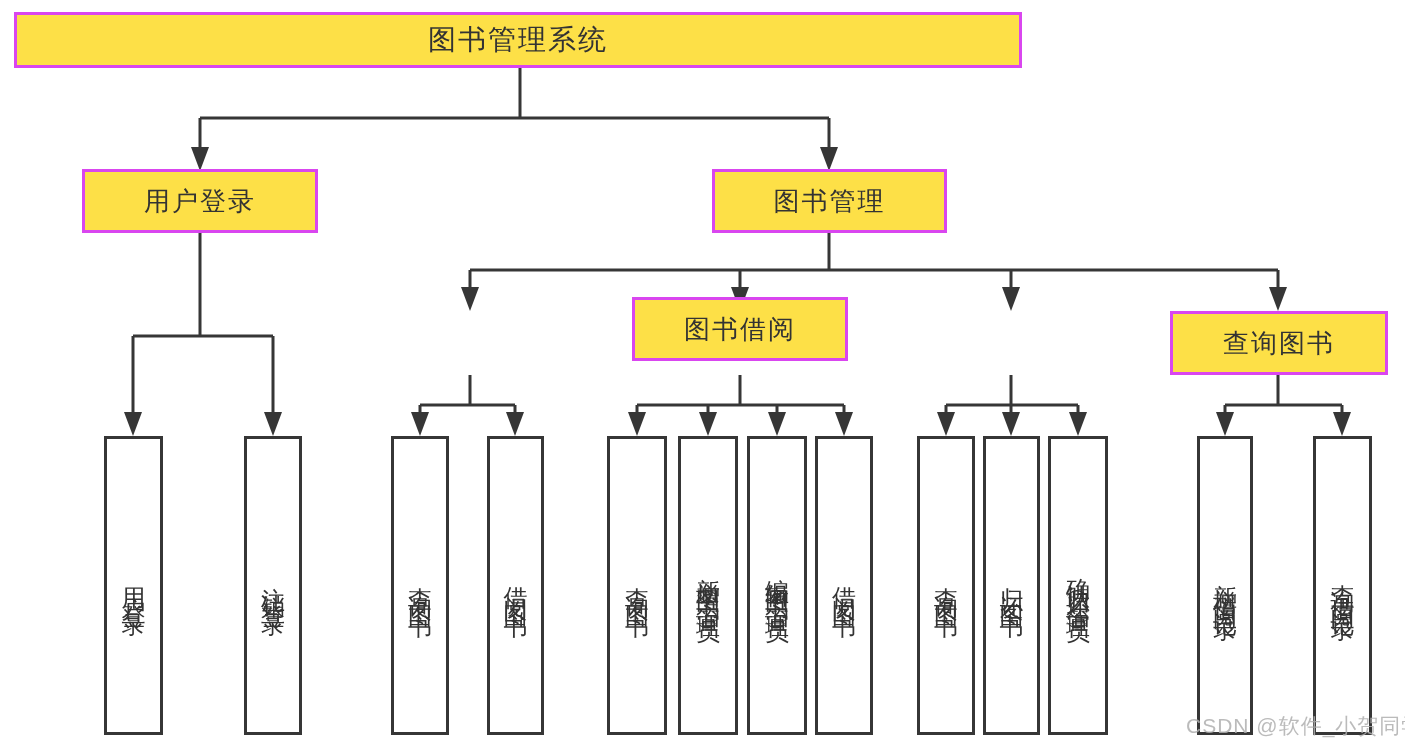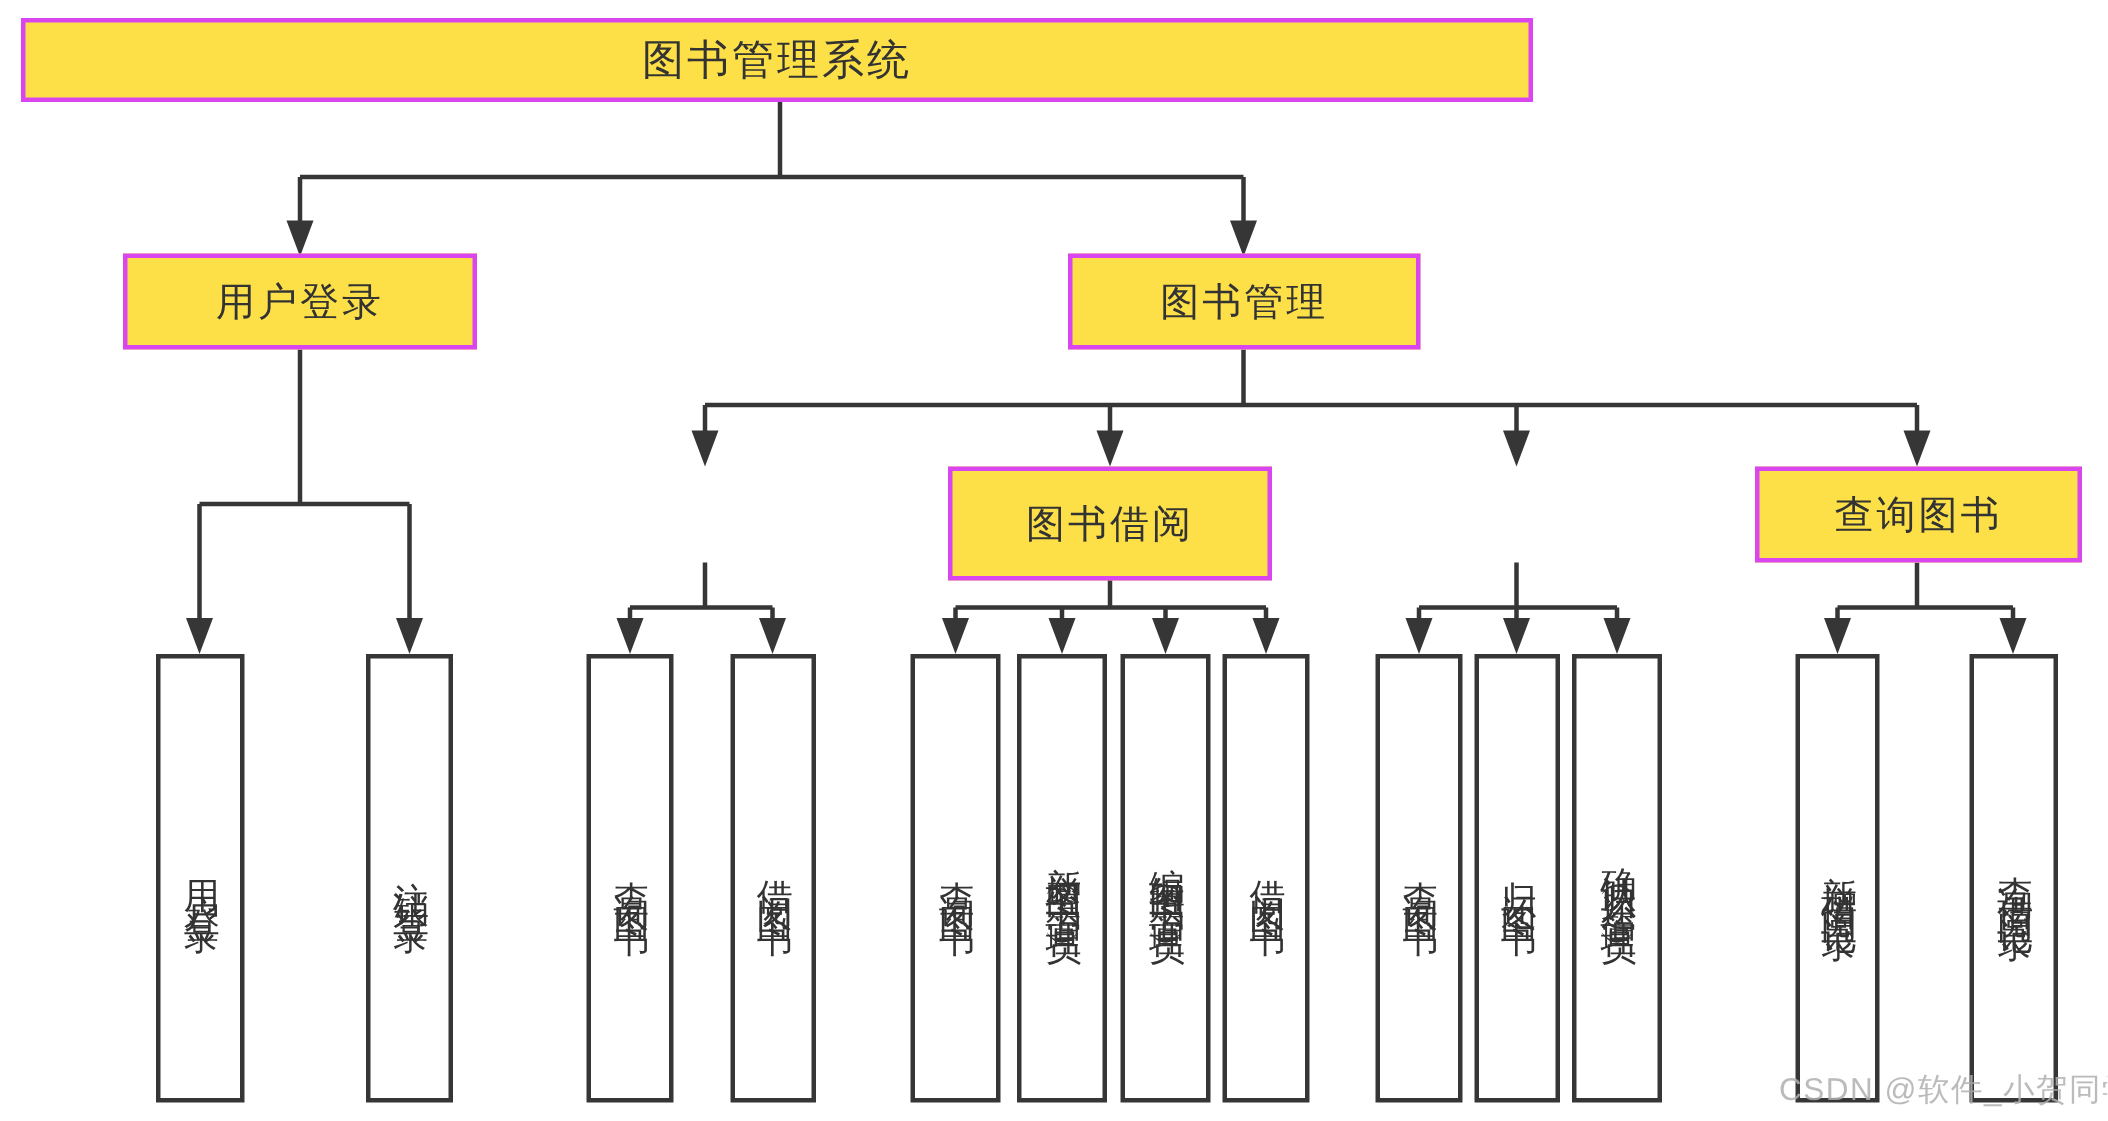--- a/index.html
+++ b/index.html
@@ -122,21 +122,21 @@
       <polygon points="1216,412 1234,412 1225,436"></polygon>
       <polygon points="1333,412 1351,412 1342,436"></polygon>
     </g>
   </svg>
 
   <div class="box root">图书管理系统</div>
 
   <div class="box" style="left:82px; top:169px; width:236px; height:64px;">用户登录</div>
   <div class="box" style="left:712px; top:169px; width:235px; height:64px;">图书管理</div>
 
-  <div class="box" style="left:632px; top:311px; width:216px; height:76px;">图书借阅</div>
+  <div class="box" style="left:632px; top:297px; width:216px; height:64px;">图书借阅</div>
   <div class="box" style="left:1170px; top:311px; width:218px; height:64px;">查询图书</div>
 
   <div class="leaf" style="left:104px; width:59px;">用户登录</div>
   <div class="leaf" style="left:244px; width:58px;">注销登录</div>
   <div class="leaf" style="left:391px; width:58px;">查询图书</div>
   <div class="leaf" style="left:487px; width:57px;">借阅图书</div>
   <div class="leaf" style="left:607px; width:60px;">查询图书</div>
   <div class="leaf" style="left:678px; width:60px; letter-spacing:6px;">新增图书（管理员）</div>
   <div class="leaf" style="left:747px; width:60px; letter-spacing:6px;">编辑图书（管理员）</div>
   <div class="leaf" style="left:815px; width:58px;">借阅图书</div>

